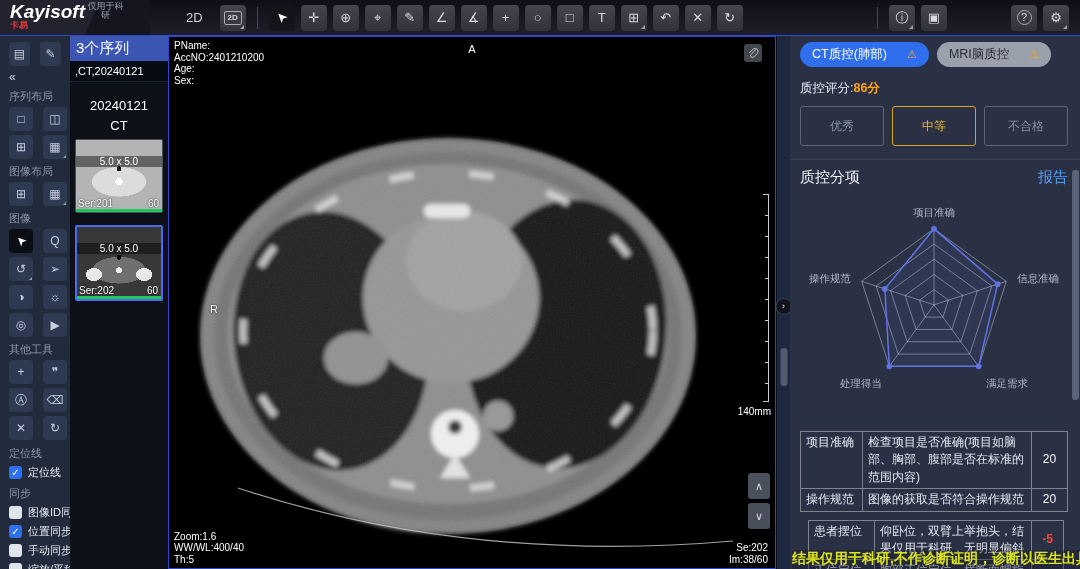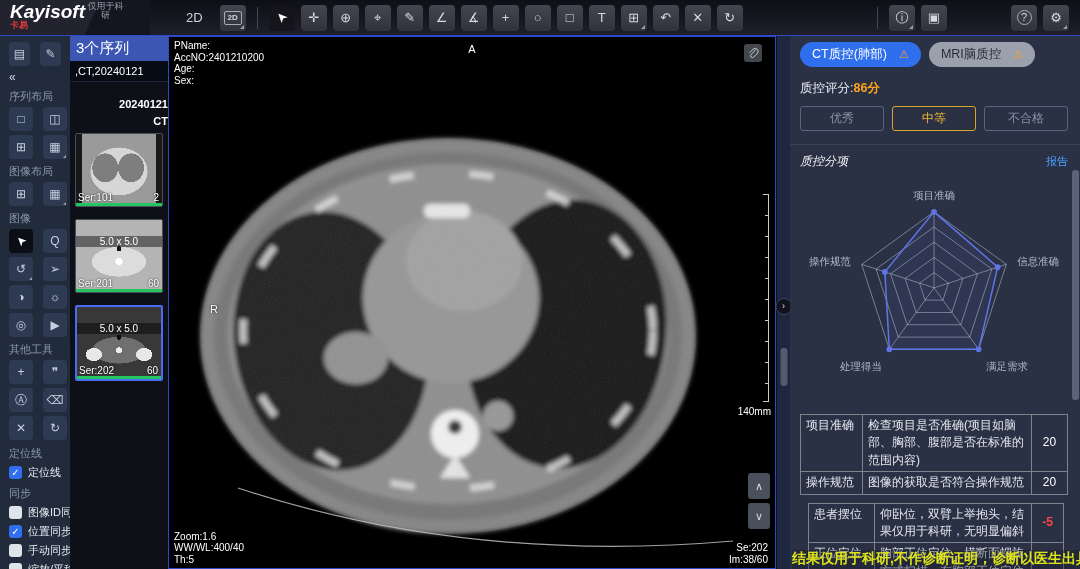--- a/index.html
+++ b/index.html
@@ -43,21 +43,21 @@
   .cb::after { content:""; }
   .cb-row[data-checked="true"] .cb { background:#2f6fed; }
   .cb-row[data-checked="true"] .cb::after { content:"✓"; color:#fff; font-size:10px; line-height:13px; display:block; }
   .cb-label { color:#e8ecf3; font-size:11px; white-space:nowrap; }
 
   
   .series { width:98px; flex:0 0 98px; background:#0d1017; overflow:hidden; }
   .series-header { background:#3c56b4; color:#fff; font-size:15px; padding:3px 6px; }
   .series-dropdown { background:#070b14; color:#fff; font-size:11px; padding:4px 5px; display:flex; align-items:center; justify-content:space-between; border-bottom:1px solid #1c2436;gap:38px; }
   .dd-chevron { color:#cfd5e2; font-size:9px; }
-  .study-label { color:#fff; font-size:11px; text-align:right; margin-top:14px; line-height:1.5;font-weight:bold; }
+  .study-label { color:#fff; font-size:13px; text-align:center; margin-top:14px; line-height:1.5; }
   .thumb { width:88px; margin:4px auto 12px; position:relative; border:1px solid #4a4f5c; border-radius:2px; cursor:default; }
   .thumb[data-selected="true"] { border:2px solid #4b6cf0; }
   .thumb-img { width:100%; height:72px; background:#000; }
   [data-kind="scout"] .thumb-img { background:
       linear-gradient(90deg,#181818 0 7%,transparent 7% 93%,#181818 93%),
       radial-gradient(ellipse 24% 32% at 34% 47%, #7e7e7e 0 62%, transparent 63%),
       radial-gradient(ellipse 24% 32% at 64% 47%, #7e7e7e 0 62%, transparent 63%),
       radial-gradient(ellipse 47% 47% at 50% 52%, #d6d6d6 0 70%, #9a9a9a 71% 100%),
       #2a2a2a; }
   [data-kind="axial-light"] .thumb-img { background:
@@ -95,32 +95,32 @@
   .scroller-btn { width:22px; height:26px; border:none; border-radius:3px; background:#4a505b; color:#d6d9e0; font-size:11px; }
 
   
   .divider-strip { width:14px; flex:0 0 14px; background:#1e2740; position:relative; border-left:1px solid #0c1020; }
   .expand-btn { position:absolute; top:262px; left:50%; transform:translateX(-50%); width:17px; height:17px; border-radius:50%; background:#10131c; border:1px solid #3a4358; color:#e8ecf3; font-size:9px; line-height:1; display:flex; align-items:center; justify-content:center; }
   .divider-thumb { position:absolute; top:312px; left:50%; transform:translateX(-50%); width:7px; height:38px; border-radius:3px; background:#525b70; }
 
   
   .qc-panel { width:290px; flex:0 0 290px; background:#2a3145; position:relative; padding:6px 12px 0 10px; overflow:hidden; }
   .qc-tabs { display:flex; gap:8px; }
-  .qc-tab { border:none; border-radius:13px; padding:4px 12px; font-size:12.5px; display:flex; align-items:center; gap:12px; background:#9ba1ac; color:#272c38; cursor:default; }
+  .qc-tab { border:none; border-radius:13px; padding:4px 12px; font-size:12.5px; display:flex; align-items:center; gap:20px; background:#9ba1ac; color:#272c38; cursor:default; }
   .qc-tab[data-active="true"] { background:#2f6fed; color:#fff; }
   .tab-warn { color:#ff9f2a; font-size:11px; }
   .score-row { margin-top:13px; font-size:12.5px; color:#e8ecf3; }
   .score-value { color:#ffa41b; font-weight:bold; }
   .grades { margin-top:9px; display:flex; gap:8px; }
-  .grade-btn { flex:1; height:25px; background:transparent; border:1px solid #5a647c; border-radius:3px; color:#8791a5; font-size:12px; cursor:default; }
+  .grade-btn { flex:1; height:40px; background:transparent; border:1px solid #5a647c; border-radius:3px; color:#8791a5; font-size:12px; cursor:default; }
   .grade-btn[data-active="true"] { border-color:#d9a427; color:#f0b92f; }
   .panel-divider { border-bottom:1px solid #3a4258; margin:13px -12px 0 -10px; }
   .subsec-row { margin-top:8px; display:flex; justify-content:space-between; align-items:center; }
-  .subsec-title { color:#f0f2f7; font-size:12px;font-style:italic; }
-  .report-link { color:#4d9fff; font-size:11px; background:none; border:none; cursor:default; }
+  .subsec-title { color:#f0f2f7; font-size:15px; }
+  .report-link { color:#4d9fff; font-size:15px; background:none; border:none; cursor:default; }
   .radar-wrap { margin-top:4px; display:flex; justify-content:center; }
   .qc-table-area { margin-top:18px; }
   table.qc-table { width:100%; border-collapse:collapse; table-layout:fixed; }
   .qc-table td { border:1px solid #80838c; color:#e3e7ee; font-size:12px; line-height:1.45; padding:2px 5px; vertical-align:top; }
   .c-name { width:62px; }
   .c-badge { width:36px; }
   .td-badge { text-align:center; vertical-align:middle !important; }
   td[data-type="penalty"] .badge { color:#ff4545; font-weight:bold; }
   td[data-type="score"] .badge { color:#fff; }
   .sub-wrap { margin:8px 4px 0 8px; }
@@ -377,27 +377,20 @@
       <div class="series-dropdown" data-name="study-dropdown">
         <span data-name="study-dropdown-value">,CT,20240121</span>
         <span class="dd-chevron" data-name="chevron-down-icon">∨</span>
       </div>
       <div class="study-label" data-name="study-label">
         <div>20240121</div>
         <div>CT</div>
       </div>
       <div>
 
-          <div class="thumb" data-name="series-thumbnail" data-kind="scout" data-selected="false">
-            <div class="thumb-img" data-name="thumbnail-image"></div>
-            <div class="thumb-top" data-name="thumbnail-series-desc"></div>
-            <div class="thumb-ser" data-name="thumbnail-series-number">Ser:101</div>
-            <div class="thumb-count" data-name="thumbnail-image-count">2</div>
-            <div class="thumb-bar" data-name="thumbnail-loaded-bar"></div>
-          </div>
 
           <div class="thumb" data-name="series-thumbnail" data-kind="axial-light" data-selected="false">
             <div class="thumb-img" data-name="thumbnail-image"></div>
             <div class="thumb-top" data-name="thumbnail-series-desc">5.0 x 5.0</div>
             <div class="thumb-ser" data-name="thumbnail-series-number">Ser:201</div>
             <div class="thumb-count" data-name="thumbnail-image-count">60</div>
             <div class="thumb-bar" data-name="thumbnail-loaded-bar"></div>
           </div>
 
           <div class="thumb" data-name="series-thumbnail" data-kind="axial-dark" data-selected="true">

